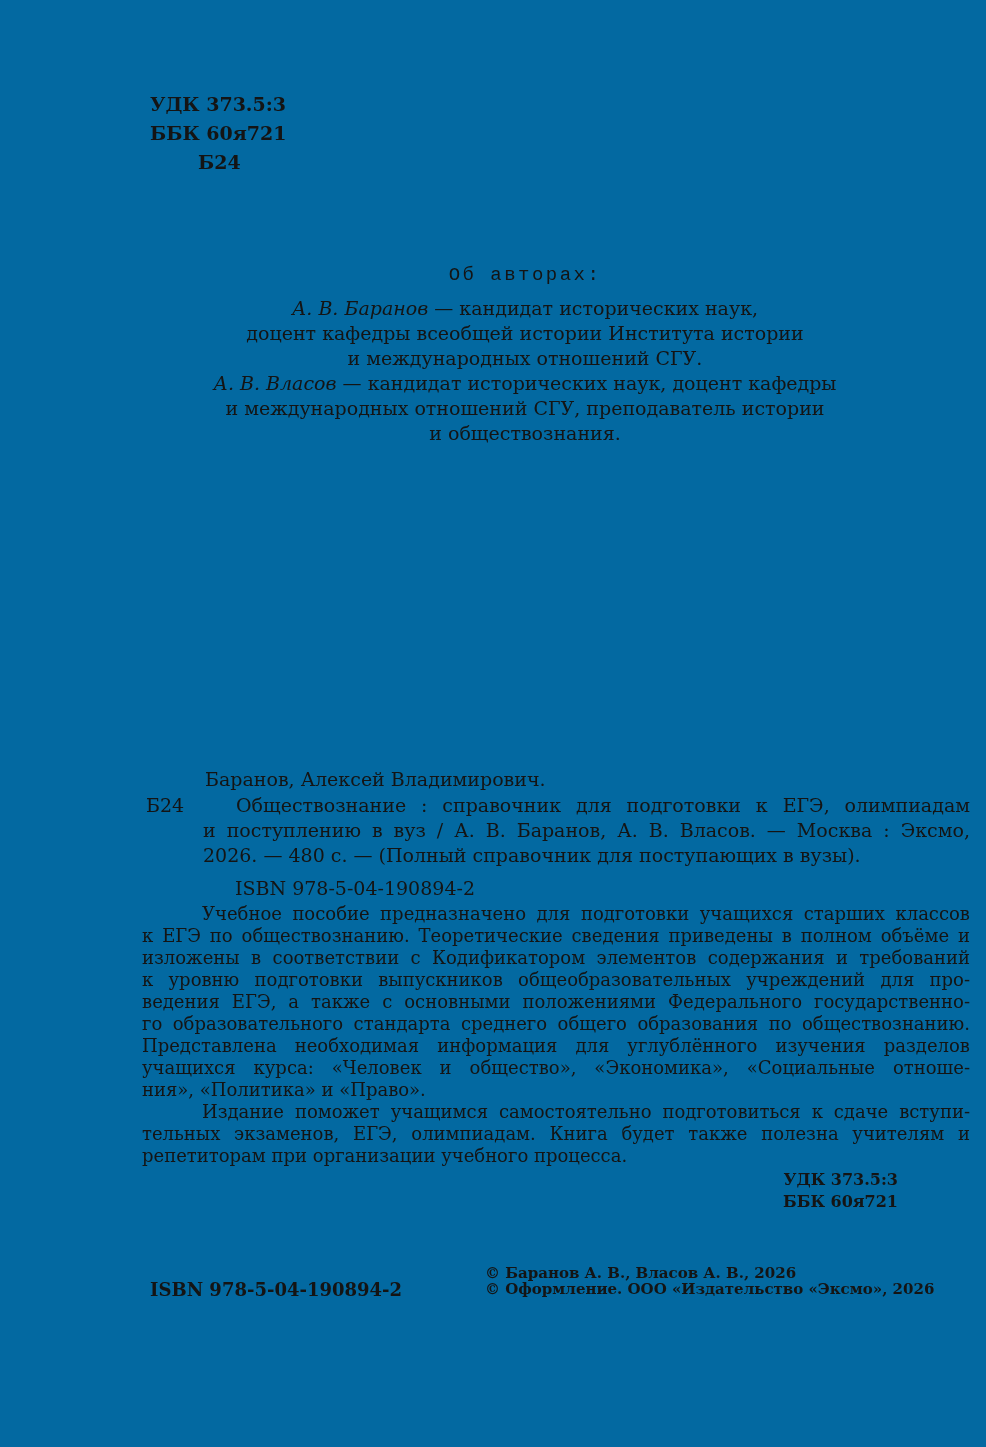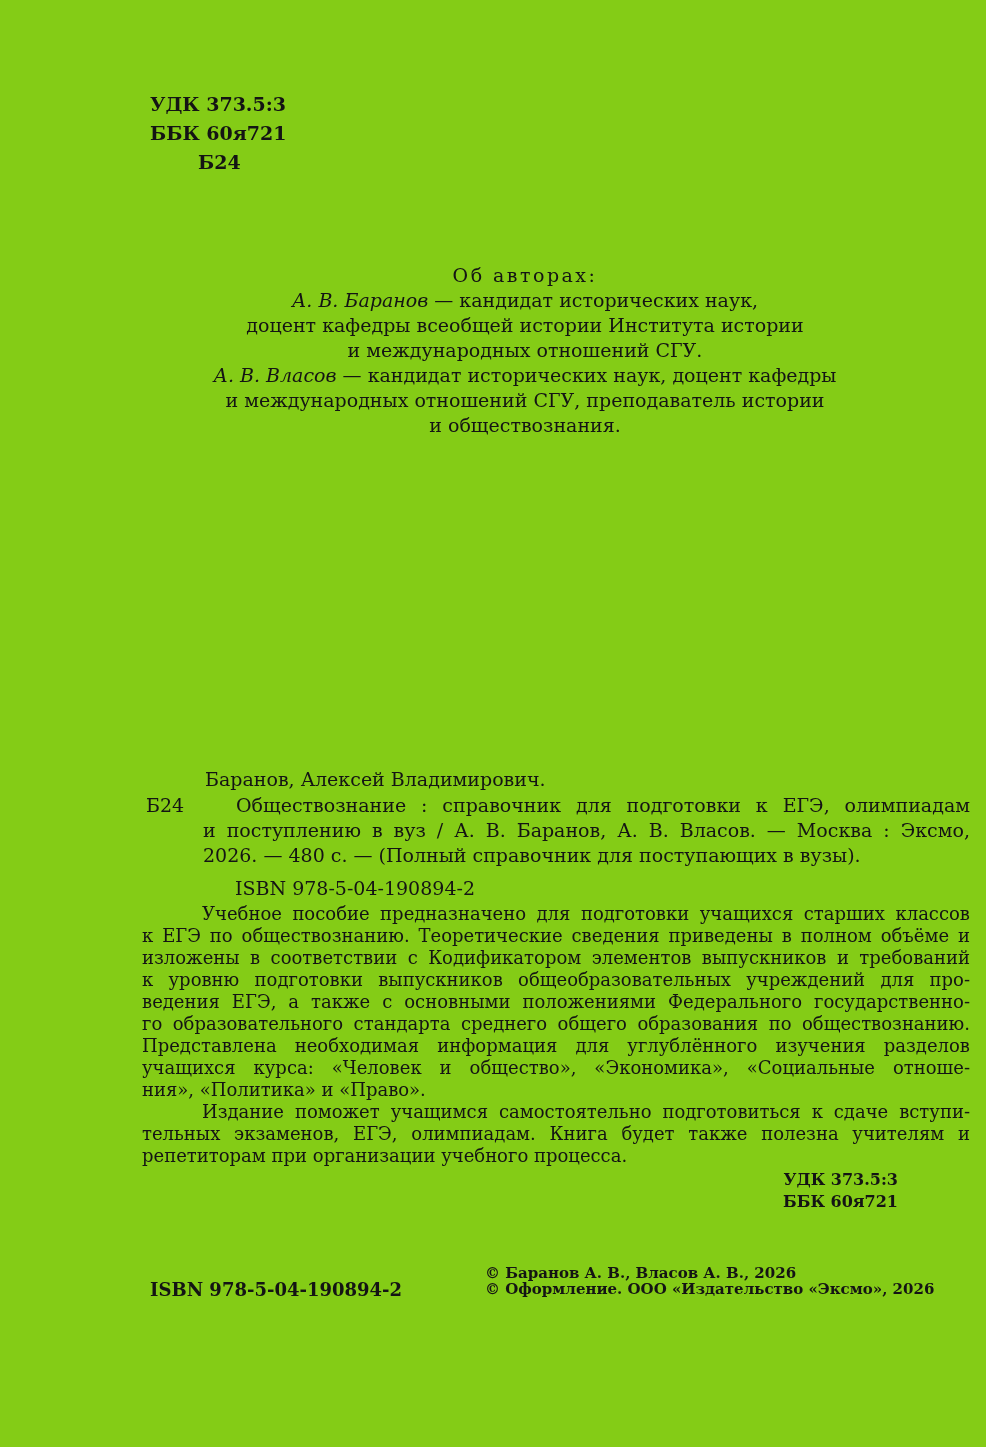--- a/index.html
+++ b/index.html
@@ -4,21 +4,21 @@
 <style>
   html, body {
     margin: 0;
     padding: 0;
     background: #e8e8e8;
   }
   #page {
     position: relative;
     width: 986px;
     height: 1447px;
-    background: #84cc16;
+    background: #0369a1;
     font-family: "DejaVu Serif", "Liberation Serif", serif;
     color: #141414;
     overflow: hidden;
   }
   .abs { position: absolute; }
 
   
   #udk-top {
     left: 150px; top: 90px;
     font-size: 19px; line-height: 29px; font-weight: bold;
@@ -27,20 +27,22 @@
   #udk-top .code-line { padding-left: 48px; }
 
   
   #about-block {
     left: 142px; top: 263px; width: 766px;
     font-size: 19px; line-height: 25px;
     text-align: center;
   }
   #about-heading {
     letter-spacing: 0.13em;
+    margin-bottom: 8px;
+    font-family: Liberation Mono, monospace;
   }
   .author-name { font-style: italic; margin-top: 44px; }
 
   
   #cat-author {
     left: 205px; top: 768px;
     font-size: 19px; font-weight: normal; white-space: nowrap;
   }
   #b24-label {
     left: 146px; top: 793px;
@@ -112,21 +114,21 @@
     <div class="jl ind33">Обществознание : справочник для подготовки к ЕГЭ, олимпиадам</div>
     <div class="jl">и поступлению в вуз / А. В. Баранов, А. В. Власов. — Москва : Эксмо,</div>
     <div>2026. — 480 с. — (Полный справочник для поступающих в вузы).</div>
   </div>
   <div id="isbn-catalog" class="abs">ISBN 978-5-04-190894-2</div>
 
   <div id="annotation" class="abs">
     <div class="jl ind60">Учебное пособие предназначено для подготовки учащихся старших классов</div>
     <div class="jlines">
         <div>к ЕГЭ по обществознанию. Теоретические сведения приведены в полном объёме и</div>
-        <div>изложены в соответствии с Кодификатором элементов выпускников и требований</div>
+        <div>изложены в соответствии с Кодификатором элементов содержания и требований</div>
         <div>к уровню подготовки выпускников общеобразовательных учреждений для про-</div>
         <div>ведения ЕГЭ, а также с основными положениями Федерального государственно-</div>
         <div>го образовательного стандарта среднего общего образования по обществознанию.</div>
         <div>Представлена необходимая информация для углублённого изучения разделов</div>
         <div>учащихся курса: «Человек и общество», «Экономика», «Социальные отноше-</div>
       </div>
     <div>ния», «Политика» и «Право».</div>
     <div class="jl ind60">Издание поможет учащимся самостоятельно подготовиться к сдаче вступи-</div>
     <div class="jlines">
         <div>тельных экзаменов, ЕГЭ, олимпиадам. Книга будет также полезна учителям и</div>

